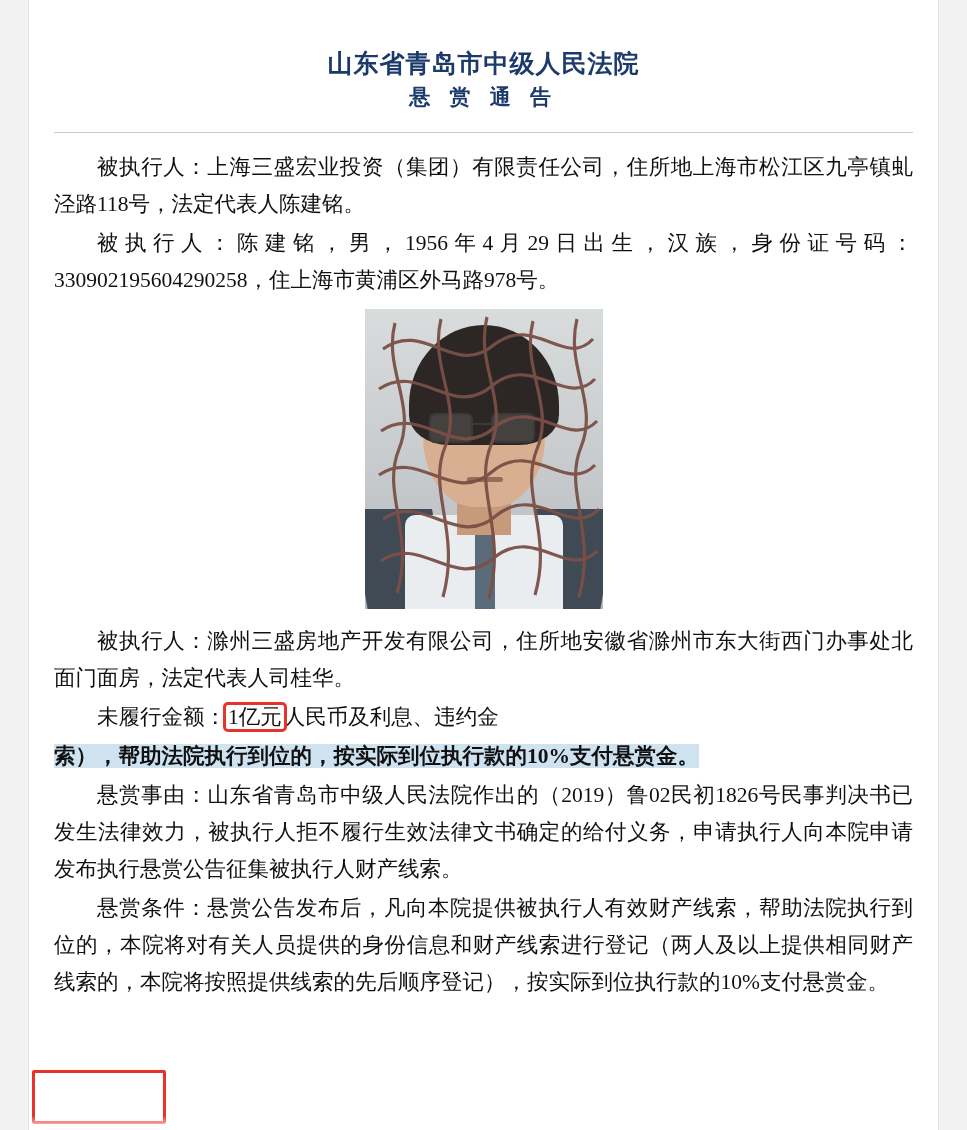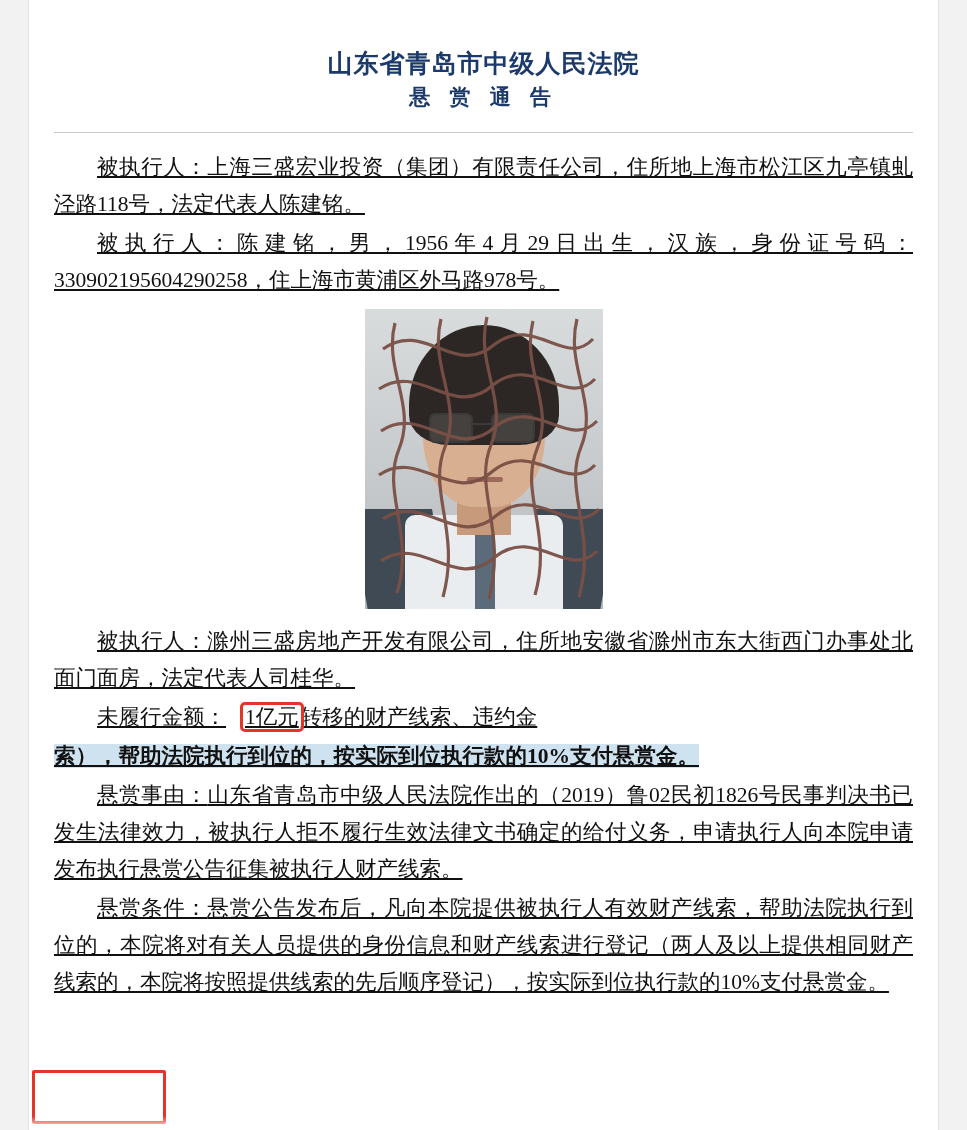--- a/index.html
+++ b/index.html
@@ -72,21 +72,20 @@
     margin-top: 16px;
     font-family: "Liberation Serif", serif;
     font-size: 21.5px;
     color: #111111;
     line-height: 1.72;
     text-align: justify;
   }
   p.para {
     margin: 0 0 2px 0;
     text-indent: 2em;
-    text-decoration: underline;
   }
   p.para.noindent {
     text-indent: 0;
   }
 
   .photo-wrap {
     display: flex;
     justify-content: center;
     margin: 10px 0 14px 0;
   }
@@ -174,21 +173,20 @@
   .hl-blue {
     background: #cfe2f0;
   }
   .bold-line {
     font-weight: bold;
   }
   .redbox {
     outline: 3px solid #e8332a;
     padding: 0 2px;
     border-radius: 2px;
-    margin-left: 17px;
   }
   .redbox-bottom {
     position: absolute;
     left: 32px;
     bottom: 6px;
     width: 128px;
     height: 48px;
     border: 3px solid #e8332a;
     border-radius: 2px;
     pointer-events: none;
@@ -249,21 +247,21 @@
               <path d="M122,8 C110,56 144,92 126,136 C108,180 142,220 124,290"></path>
               <path d="M168,12 C156,60 190,96 172,140 C154,184 188,224 170,286"></path>
               <path d="M212,10 C200,58 234,94 216,138 C198,182 232,222 214,288"></path>
             </g>
           </svg>
         </div>
       </div>
 
       <p class="para">被执行人：滁州三盛房地产开发有限公司，住所地安徽省滁州市东大街西门办事处北面门面房，法定代表人司桂华。</p>
 
-      <p class="para"><span>未履行金额：</span><span class="redbox">1亿元</span><span>转移的财产线索、违约金</span></p>
+      <p class="para"><span>未履行金额：</span><span class="redbox">1亿元</span><span>人民币及利息、违约金</span></p>
 
       <p class="para noindent bold-line"><span class="hl-blue">索），帮助法院执行到位的，按实际到位执行款的10%支付悬赏金。</span></p>
 
       <p class="para"><span>悬赏事由：</span><span>山东省青岛市中级人民法院作出的（2019）鲁02民初1826号民事判决书已发生法律效力，被执行人拒不履行生效法律文书确定的给付义务，申请执行人向本院申请发布执行悬赏公告征集被执行人财产线索。</span></p>
 
       <p class="para"><span>悬赏条件：</span><span>悬赏公告发布后，凡向本院提供被执行人有效财产线索，帮助法院执行到位的，本院将对有关人员提供的身份信息和财产线索进行登记（两人及以上提供相同财产线索的，本院将按照提供线索的先后顺序登记），按实际到位执行款</span><span>的10%支付悬赏金。</span></p>
 
     </div>
   </div>
 

